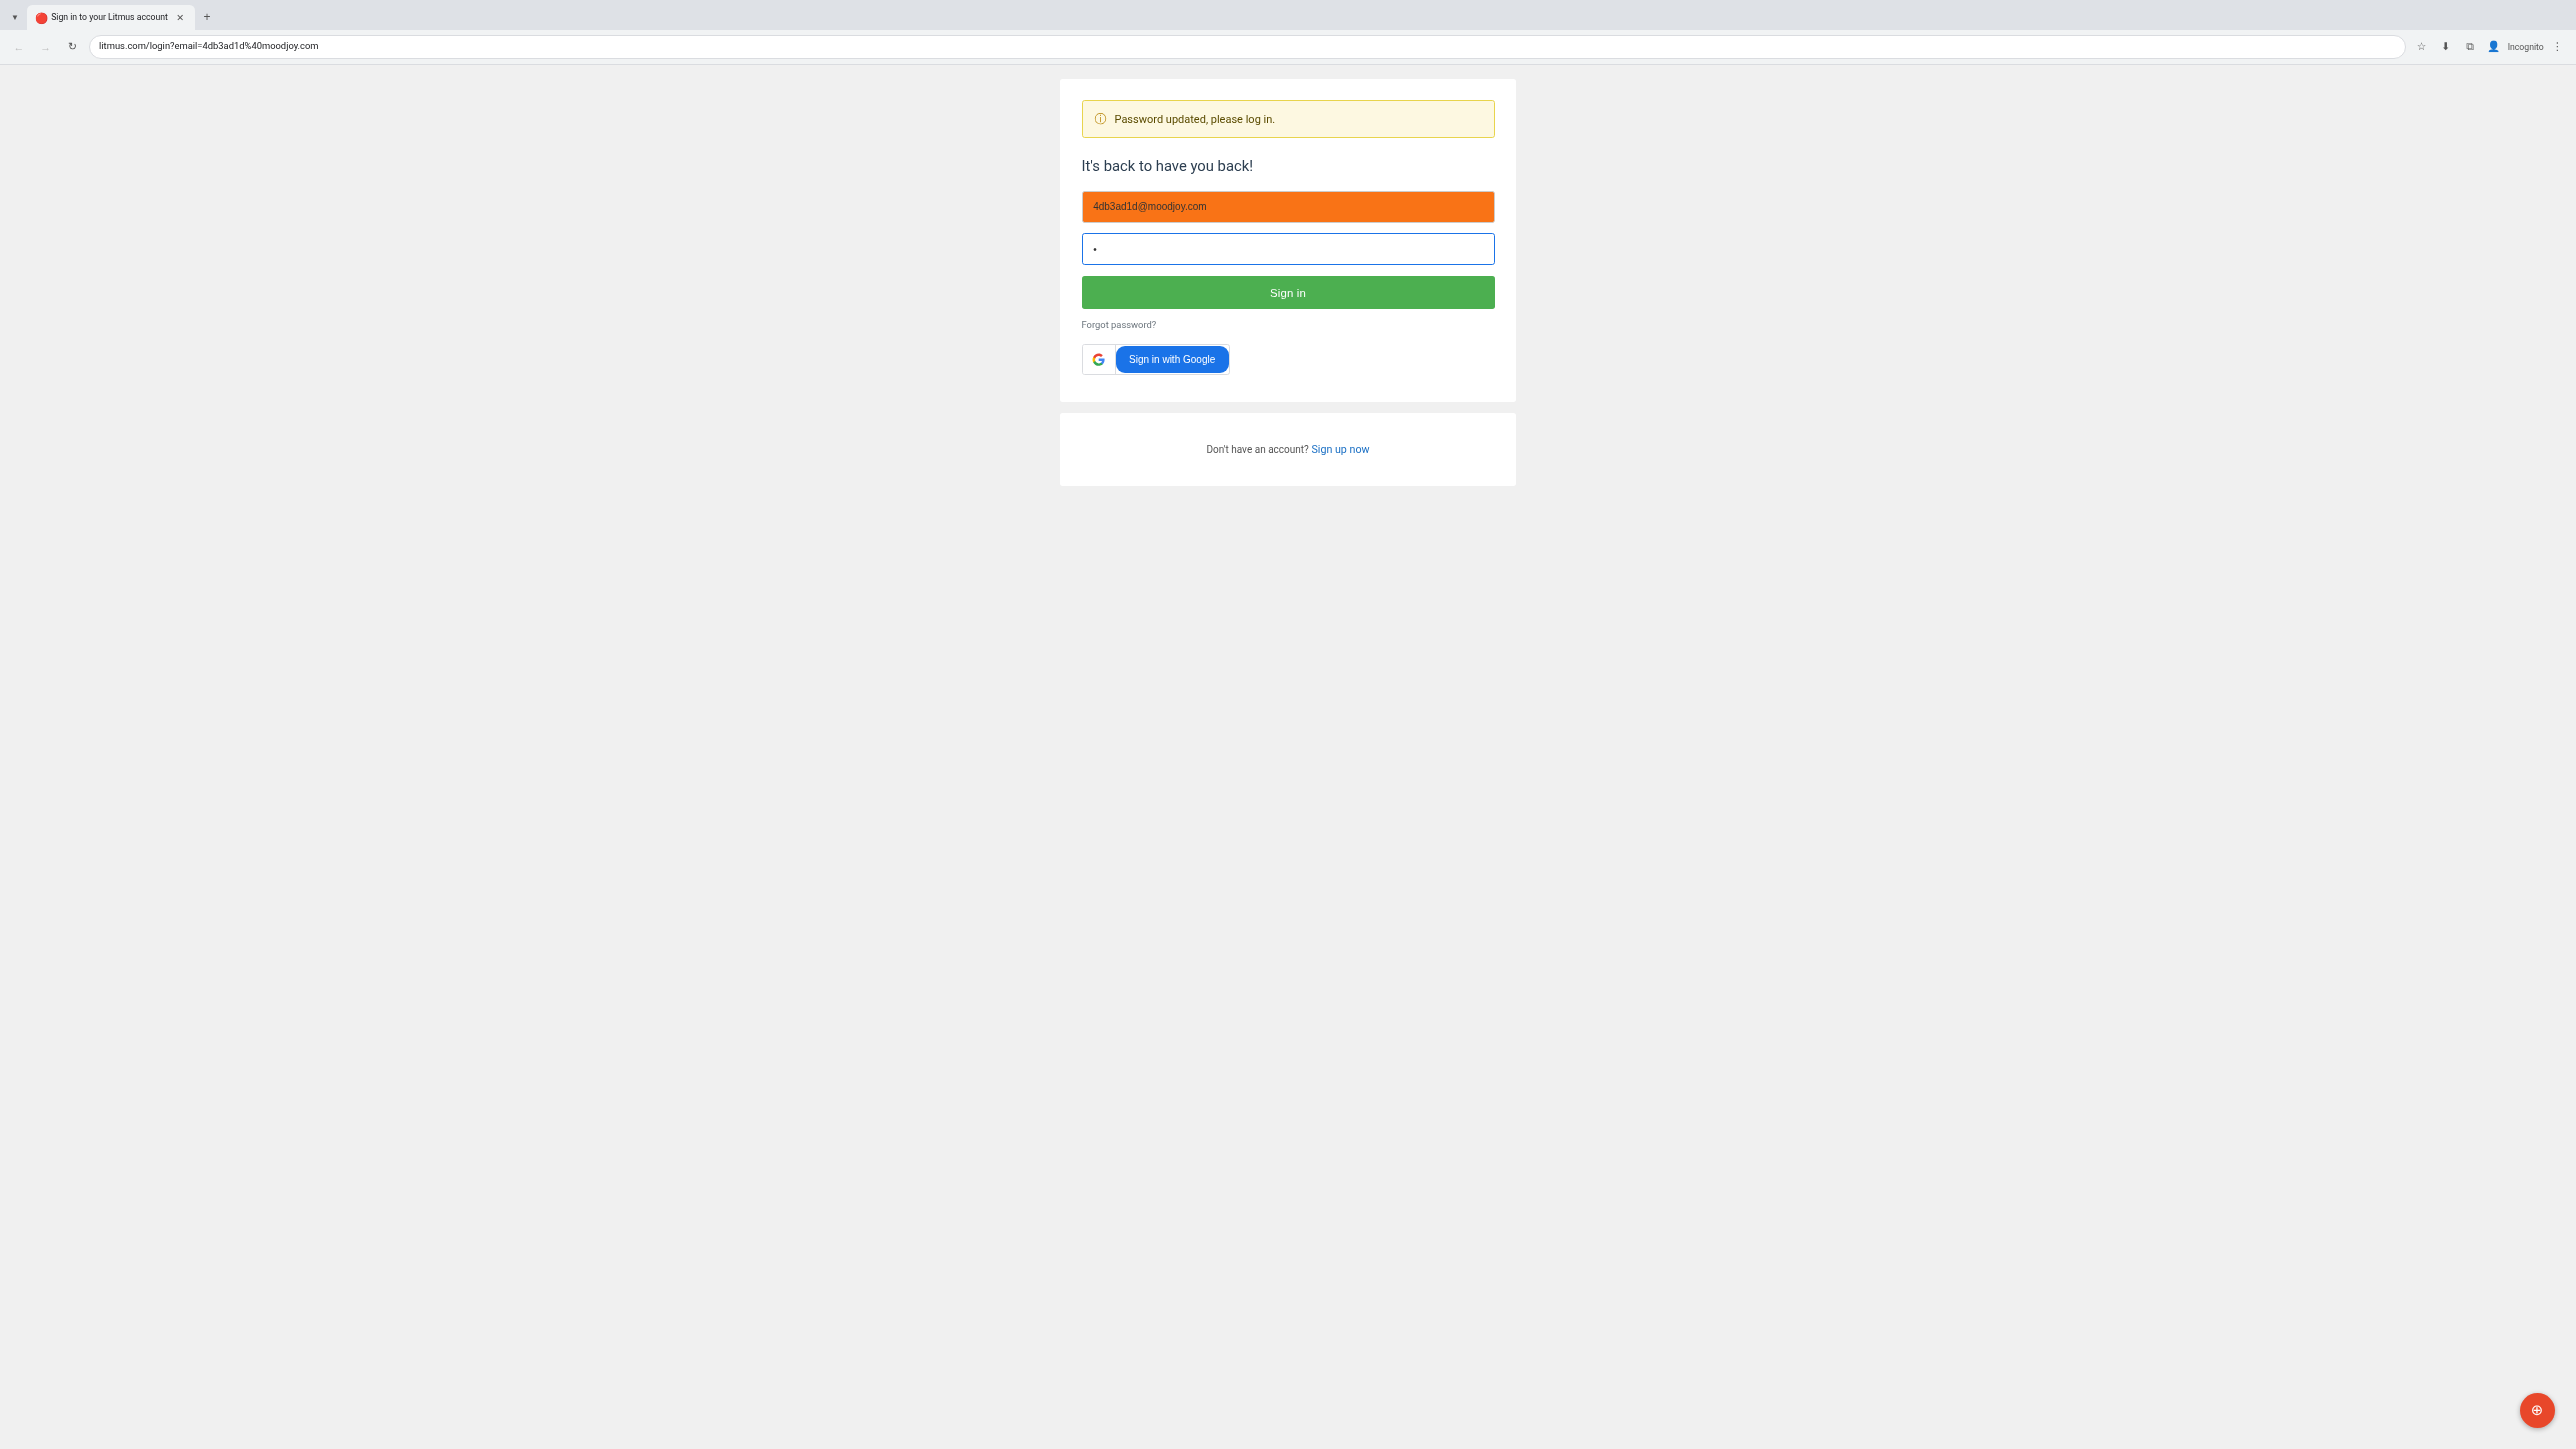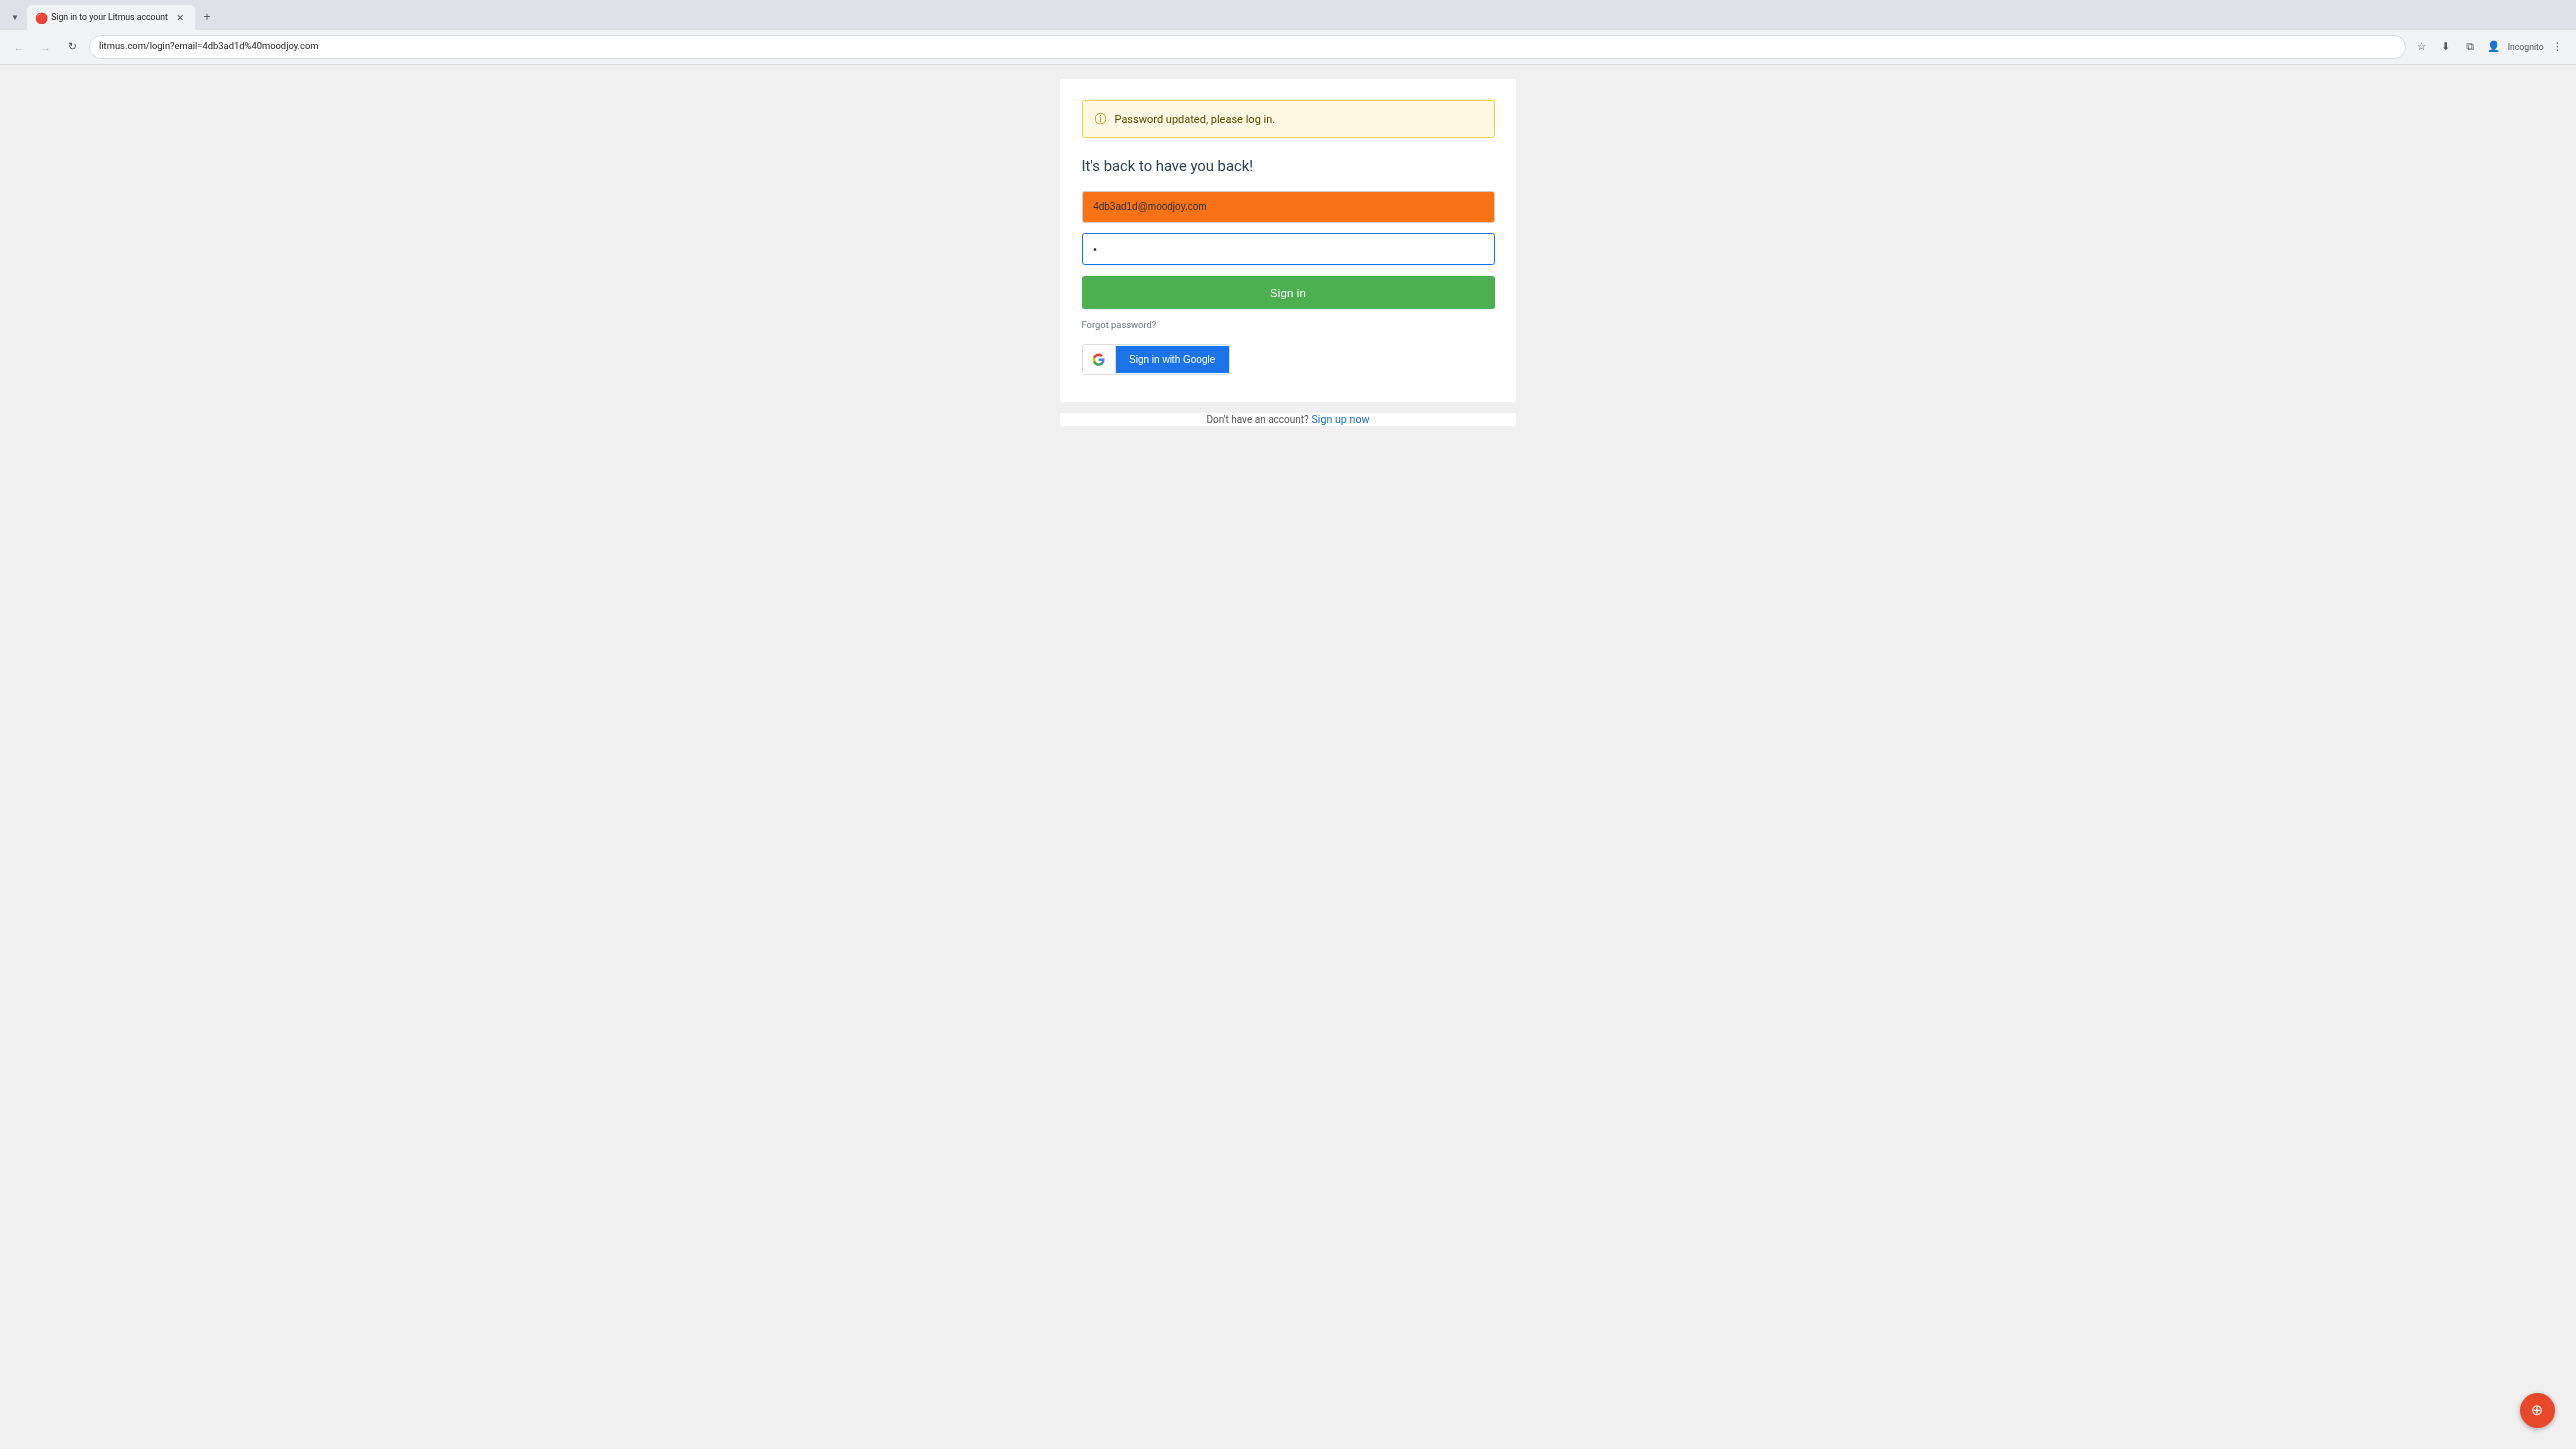--- a/index.html
+++ b/index.html
@@ -292,29 +292,30 @@
       justify-content: center;
       border-right: 0.7px solid #dadce0;
     }
 
     .google-btn-text-area {
       background: #1a73e8;
       color: white;
       padding: 8px 13.4px;
       font-size: 10px;
       font-weight: 500;
+      border-radius: 9px;
     }
 
     
     .signup-card {
       width: 100%;
       max-width: 456px;
       background: #fff;
       border-radius: 2.7px;
-      padding: 0;
+      padding: 30px;
       text-align: center;
     }
 
     .signup-text {
       font-size: 10px;
       color: #555;
     }
 
     .signup-link {
       color: #1a6fc4;

